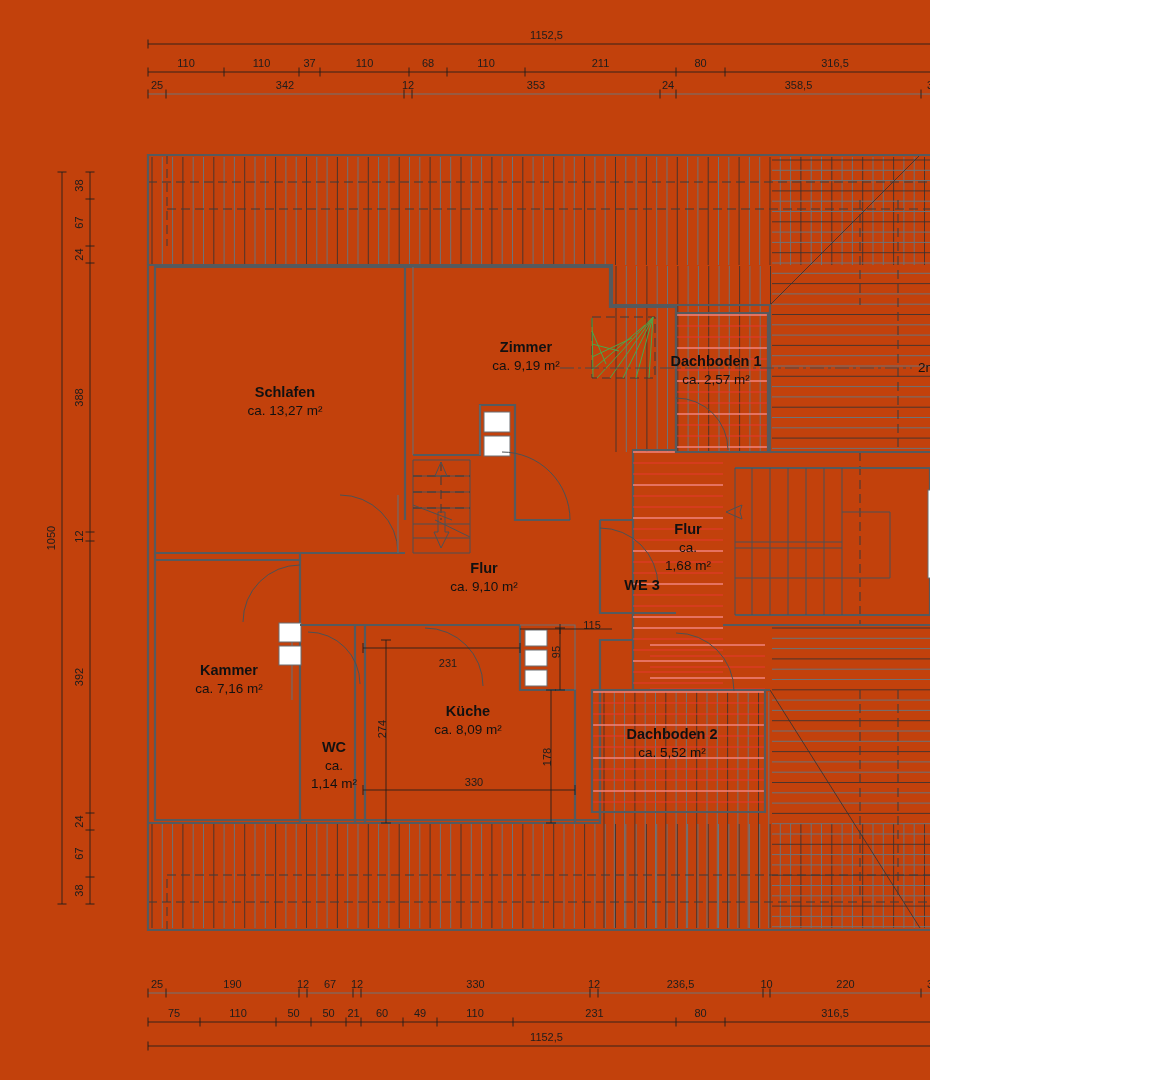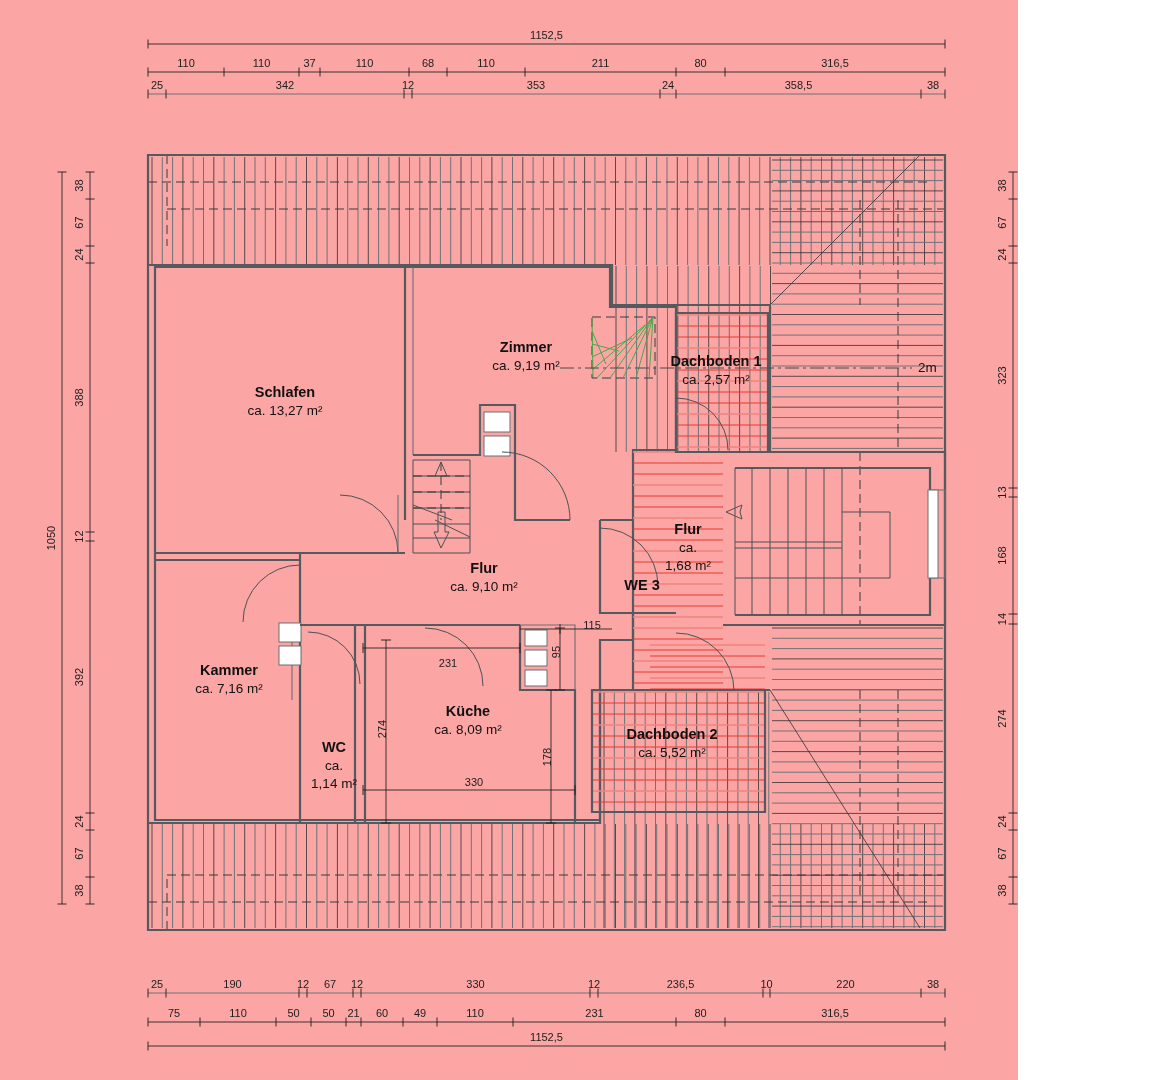--- a/index.html
+++ b/index.html
@@ -2,23 +2,23 @@
 <html><head>
 <meta charset="utf-8">
 <style>
   html, body {
     margin: 0;
     padding: 0;
     background: #ffffff;
   }
   #plan-root {
     position: relative;
-    width: 1018px;
+    width: 930px;
     height: 1080px;
-    background: #fca5a5;
+    background: #c2410c;
     font-family: "Liberation Sans", sans-serif;
     overflow: hidden;
   }
   svg#floorplan {
     display: block;
     width: 1150px;
     height: 1080px;
   }
   
   .wall       { fill: none; stroke: #555a5e; stroke-width: 2.2; }

